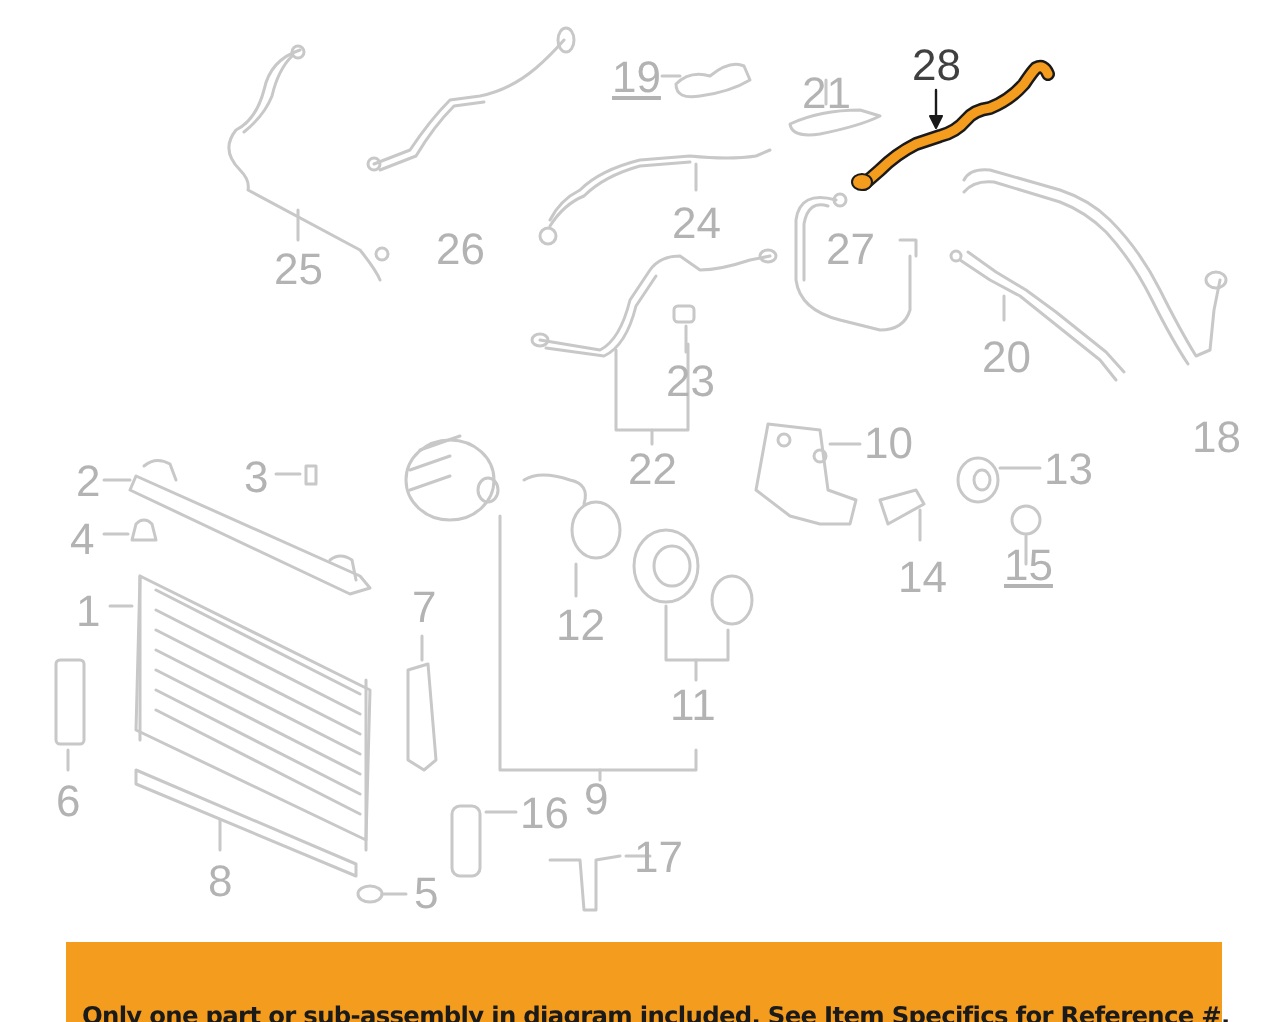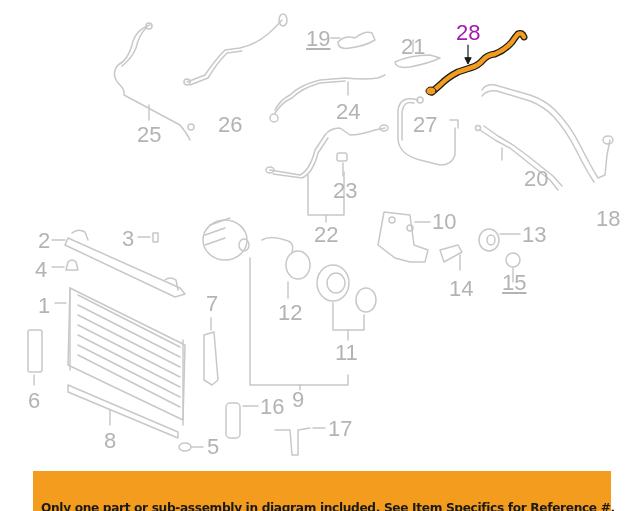--- a/index.html
+++ b/index.html
@@ -1,19 +1,19 @@
 <!DOCTYPE html>
 <html><head>
 <meta charset="utf-8">
 <style>
   html, body { margin:0; padding:0; background:#ffffff; }
   body { width:640px; height:511px; position:relative; overflow:hidden; font-family:"Liberation Sans", sans-serif; }
   #diagram { position:absolute; left:0; top:0; width:640px; height:470px; }
   .callout { position:absolute; font-family:"Liberation Sans", sans-serif; color:#b3b3b3; font-size:22px; line-height:22px; white-space:nowrap; }
-  .callout.highlight { color:#a21caf; }
+  .callout.highlight { color:#404040; }
   .banner { position:absolute; left:33px; top:471px; width:578px; height:40px; background:#f39c1e; padding:4px 8px 0 8px; box-sizing:border-box; }
   .banner-line { font-family:"DejaVu Sans", sans-serif; font-weight:bold; font-size:12.2px; line-height:16px; color:#1a1a1a; white-space:nowrap; letter-spacing:-0.35px;margin-top:25px; }
 </style>
 </head>
 <body>
 
 <div id="diagram">
   <svg width="640" height="470" viewBox="0 0 640 470" fill="none" stroke="#c8c8c8" stroke-width="1.5" stroke-linecap="round" stroke-linejoin="round">
 
     <g>
@@ -201,24 +201,24 @@
   <span class="callout" style="left:206px;top:293px;">7</span>
   <span class="callout" style="left:104px;top:430px;">8</span>
   <span class="callout" style="left:292px;top:389px;">9</span>
   <span class="callout" style="left:432px;top:211px;">10</span>
   <span class="callout" style="left:335px;top:342px;">11</span>
   <span class="callout" style="left:278px;top:302px;">12</span>
   <span class="callout" style="left:522px;top:224px;">13</span>
   <span class="callout" style="left:449px;top:278px;">14</span>
   <span class="callout" style="left:502px;top:272px;text-decoration:underline;">15</span>
   <span class="callout" style="left:260px;top:396px;">16</span>
-  <span class="callout" style="left:328px;top:418px;">17</span>
+  <span class="callout" style="left:317px;top:418px;">17</span>
   <span class="callout" style="left:596px;top:208px;">18</span>
   <span class="callout" style="left:306px;top:28px;text-decoration:underline;">19</span>
-  <span class="callout" style="left:491px;top:168px;margin-left:33px;">20</span>
+  <span class="callout" style="left:491px;top:168px;">20</span>
   <span class="callout" style="left:401px;top:12px;margin-top:24px;">21</span>
   <span class="callout" style="left:314px;top:224px;">22</span>
   <span class="callout" style="left:333px;top:180px;">23</span>
   <span class="callout" style="left:336px;top:101px;">24</span>
   <span class="callout" style="left:137px;top:124px;">25</span>
   <span class="callout" style="left:218px;top:76px;margin-top:38px;">26</span>
   <span class="callout" style="left:413px;top:114px;">27</span>
   <span class="callout highlight" style="left:456px;top:22px;">28</span>
 </div>
 

